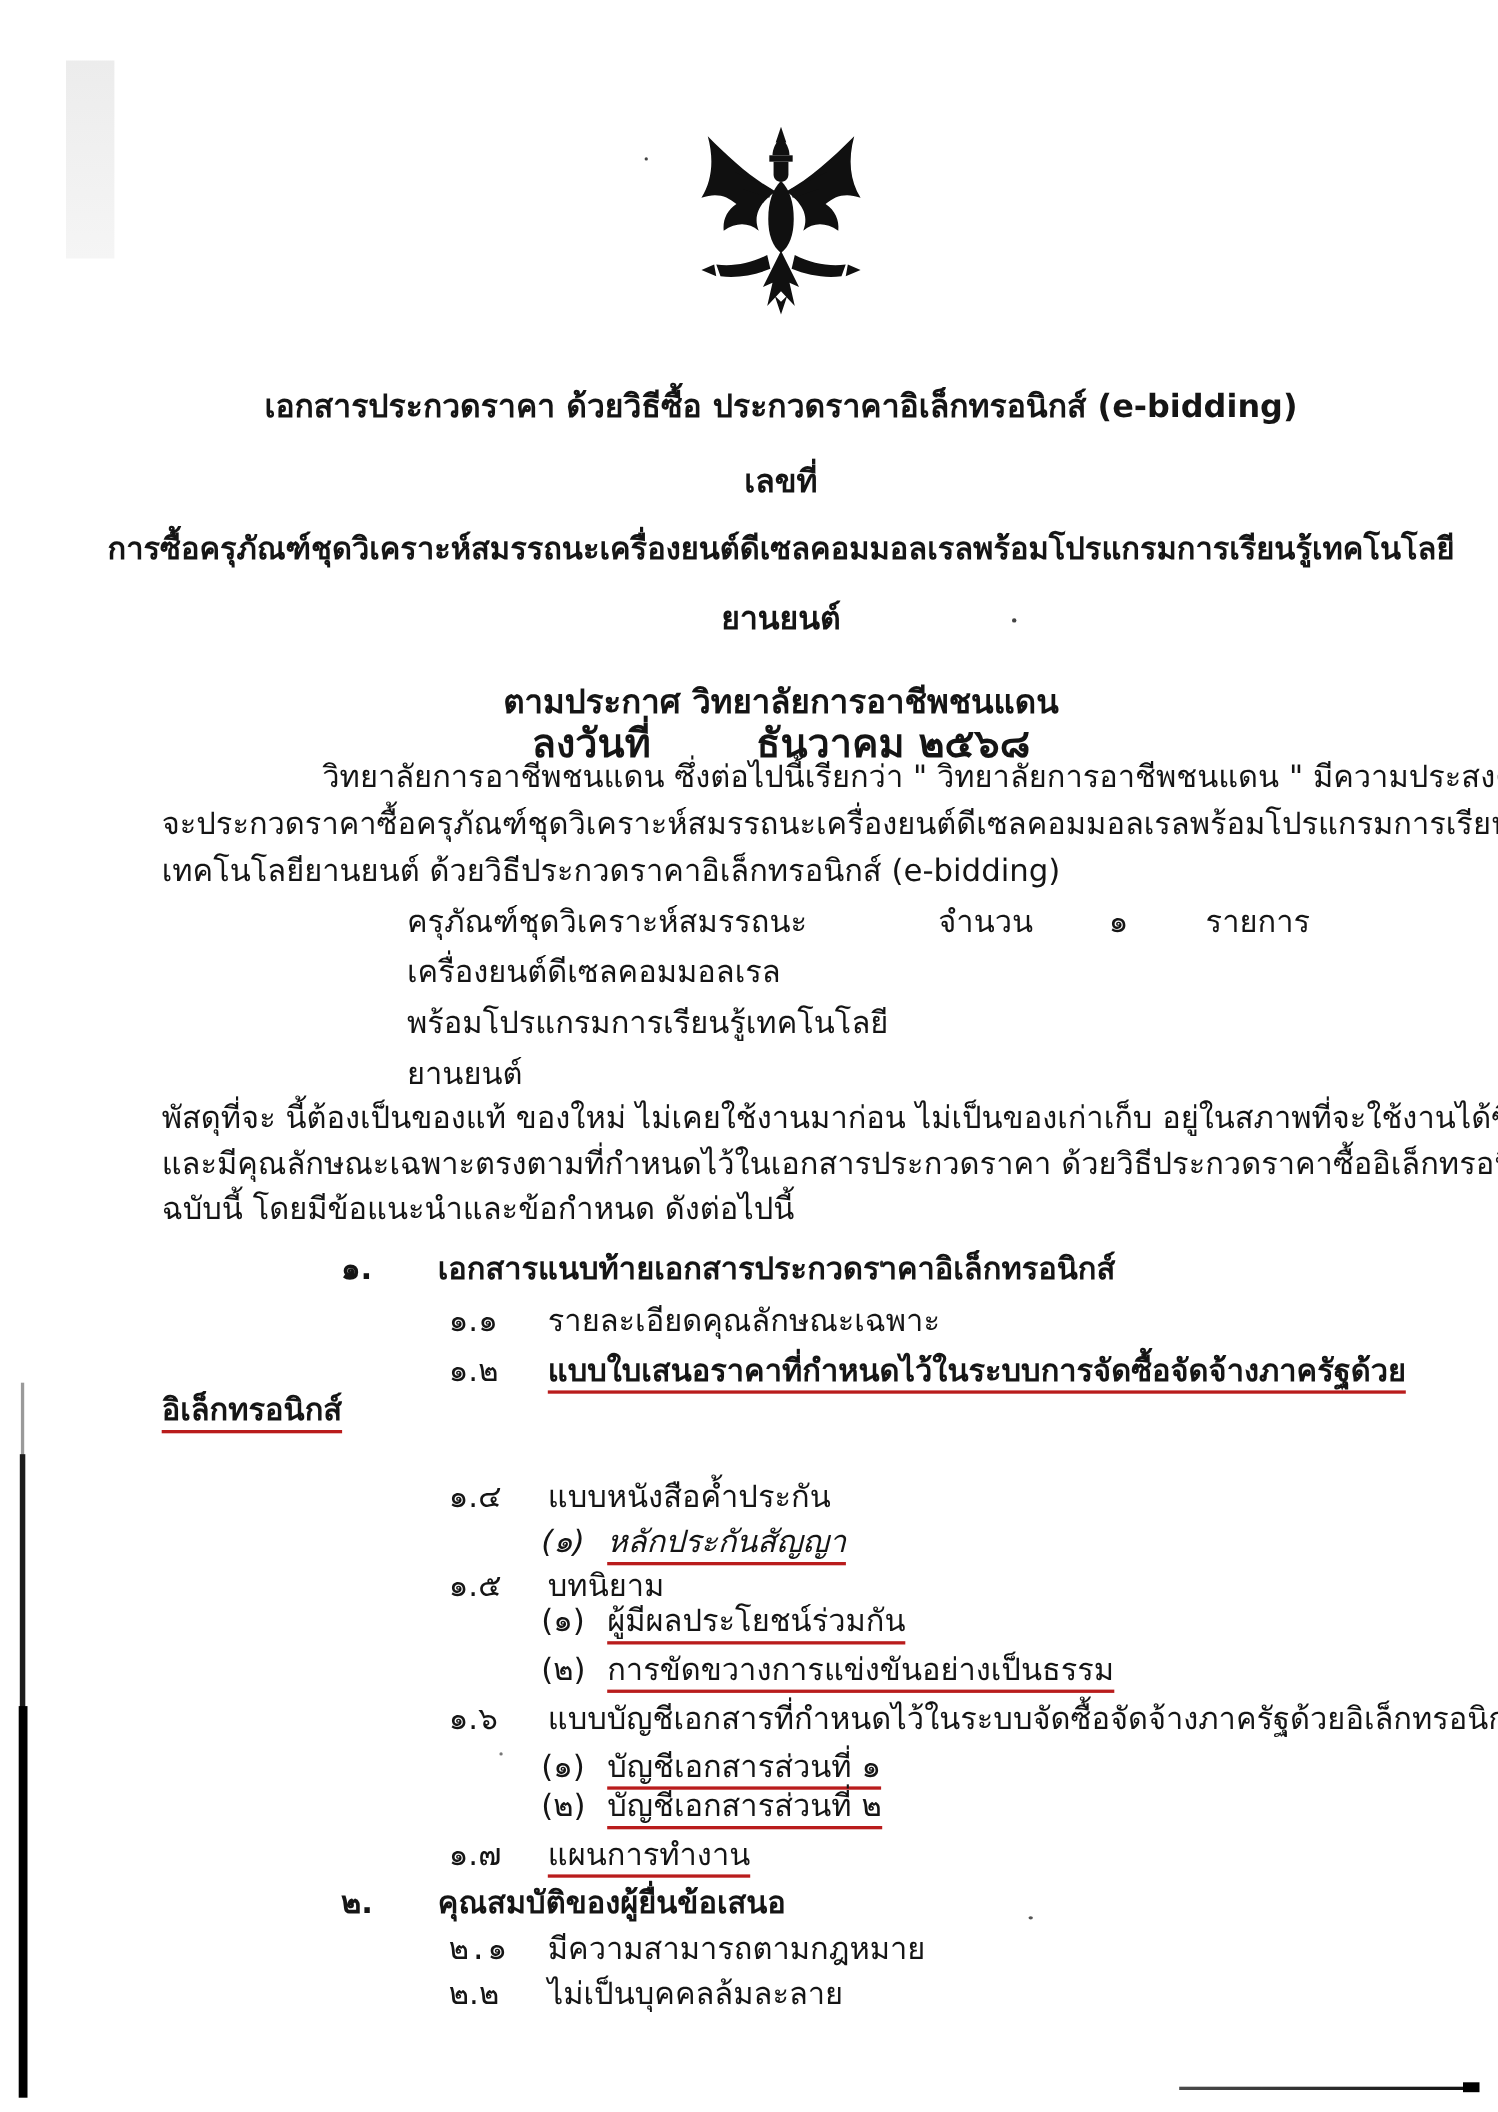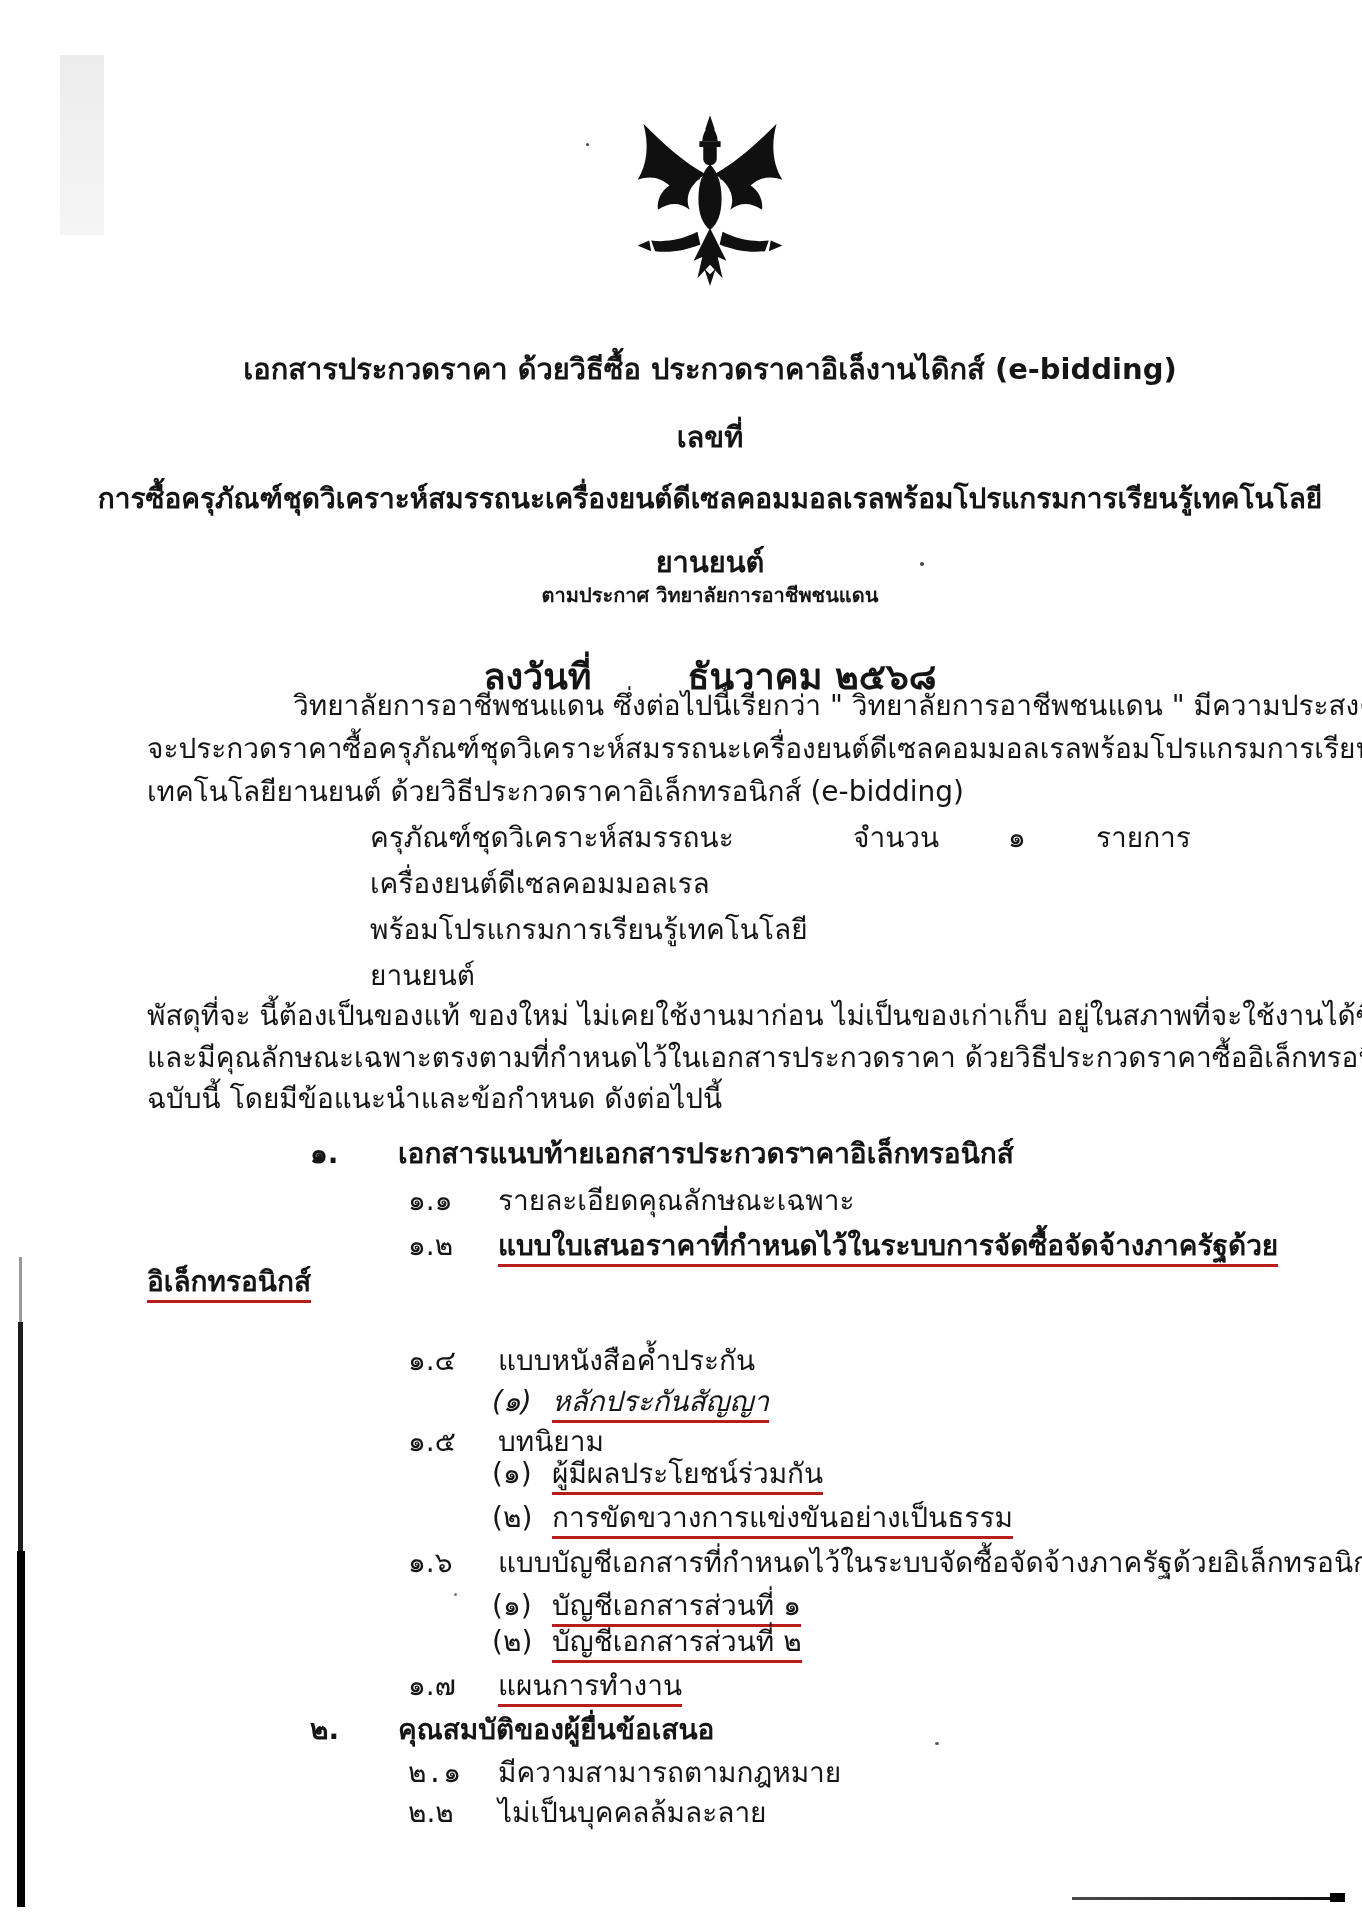--- a/index.html
+++ b/index.html
@@ -15,21 +15,21 @@
   .hline{
     position:absolute;left:0;width:1362px;
     box-sizing:border-box;padding-left:58px;
     text-align:center;font-weight:bold;font-size:29px;line-height:38px;
     white-space:nowrap;
   }
   #h-title{top:350px;}
   #h-number{top:418px;}
   #h-subject1{top:480px;font-size:28px;}
   #h-subject2{top:543px;}
-  #h-announce{top:576px;font-size:20px;}
+  #h-announce{top:620px;font-size:30px;}
   #h-date{top:658px;display:flex;justify-content:center;gap:96px;font-size:36px;}
   
   .bline{
     position:absolute;left:147px;width:1071px;
     font-size:28px;line-height:36px;white-space:nowrap;
   }
   .just{text-align:justify;text-align-last:justify;}
   #p1-l1{top:688px;left:293px;width:925px;}
   #p1-l2{top:731px;}
   #p1-l3{top:774px;}
@@ -117,21 +117,21 @@
         <path d="M98 122 C114 130 130 133 146 131 L142 142 C126 144 110 141 95 135 Z"></path>
         <path d="M22 131 L10 136 L24 142 Z"></path>
         <path d="M148 131 L160 136 L146 142 Z"></path>
 
         <path d="M85 118 L68 152 L77 148 L72 170 L85 156 L98 170 L93 148 L102 152 Z"></path>
         <path d="M79 160 L85 178 L91 160 L85 166 Z"></path>
       </g>
     </svg>
   </div>
 
-  <div class="hline" id="h-title">เอกสารประกวดราคา ด้วยวิธีซื้อ ประกวดราคาอิเล็งานไดิกส์ (e-bidding)</div>
+  <div class="hline" id="h-title">เอกสารประกวดราคา ด้วยวิธีซื้อ ประกวดราคาอิเล็กทรอนิกส์ (e-bidding)</div>
   <div class="hline" id="h-subject1">การซื้อครุภัณฑ์ชุดวิเคราะห์สมรรถนะเครื่องยนต์ดีเซลคอมมอลเรลพร้อมโปรแกรมการเรียนรู้เทคโนโลยี</div>
   <div class="hline" id="h-number">เลขที่</div>
   <div class="hline" id="h-subject2">ยานยนต์</div>
   <div class="hline" id="h-announce">ตามประกาศ วิทยาลัยการอาชีพชนแดน</div>
   <div class="hline" id="h-date">
     <span>ลงวันที่</span>
     <span>ธันวาคม ๒๕๖๘</span>
   </div>
 
   <div class="bline just" id="p1-l1">วิทยาลัยการอาชีพชนแดน ซึ่งต่อไปนี้เรียกว่า " วิทยาลัยการอาชีพชนแดน " มีความประสงค์</div>

